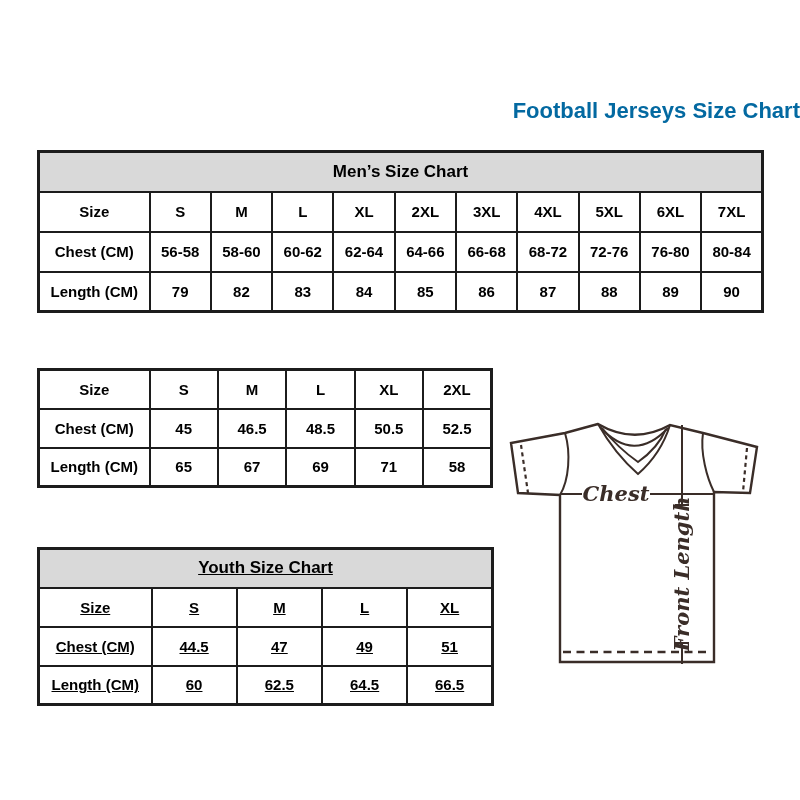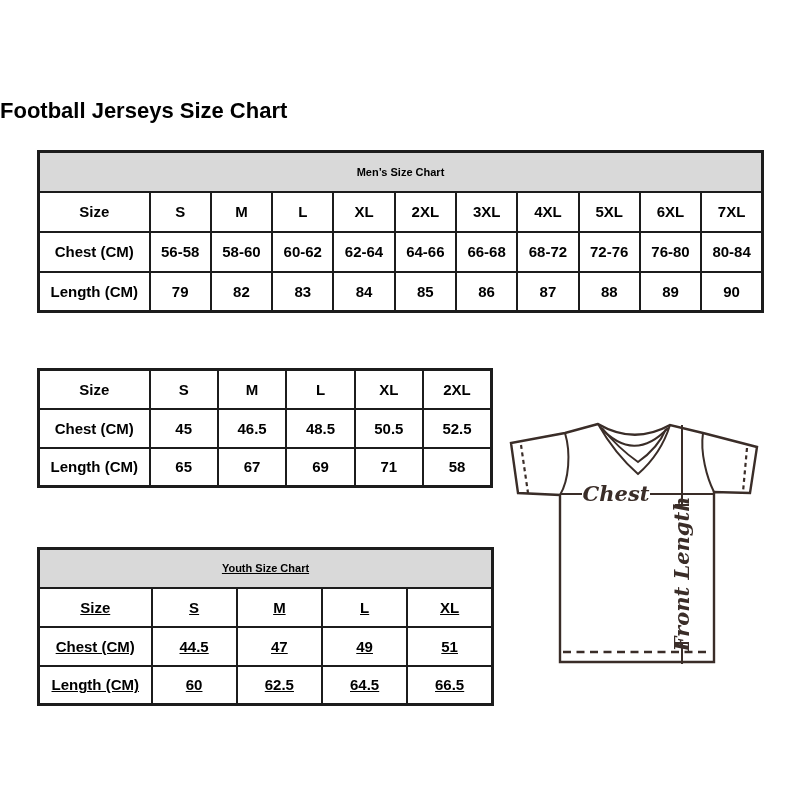--- a/index.html
+++ b/index.html
@@ -6,22 +6,22 @@
   #page {
     position: relative;
     width: 800px; height: 800px;
     background: #ffffff;
     font-family: "Liberation Sans", sans-serif;
     overflow: hidden;
   }
   #page-title {
     position: absolute;
     left: 0; top: 98px; width: 800px;
-    text-align: left;
-    font-size: 22px; font-weight: bold; color: #000000;
+    text-align: right;
+    font-size: 22px; font-weight: bold; color: #0369a1;
   }
   table.size-table {
     position: absolute;
     border-collapse: collapse;
     table-layout: fixed;
     background: #fff;
     border: 3px solid #1c1c1c;
   }
   table.size-table td {
     border: 2px solid #1c1c1c;
@@ -29,21 +29,21 @@
     vertical-align: middle;
     font-size: 15px;
     font-weight: bold;
     color: #000;
     padding: 0;
     overflow: hidden;
     white-space: nowrap;
   }
   table.size-table td.tbl-title {
     background: #d9d9d9;
-    font-size: 11px;
+    font-size: 17px;
   }
   #men-table    { left: 37px; top: 150px; width: 727px; }
   #men-table tr { height: 40px; }
   #women-table    { left: 37px; top: 368px; width: 456px; }
   #women-table tr { height: 39px; }
   #youth-table    { left: 37px; top: 547px; width: 457px; }
   #youth-table tr { height: 39px; text-decoration: underline; }
   #jersey-diagram {
     position: absolute;
     left: 503px; top: 398px;

